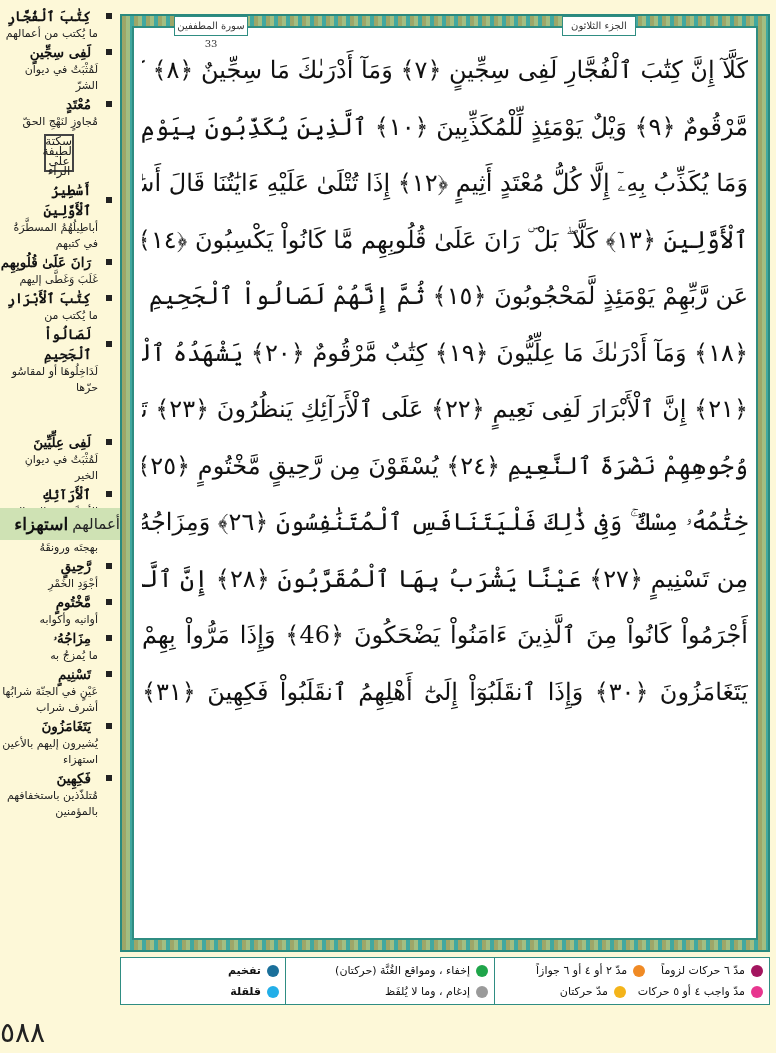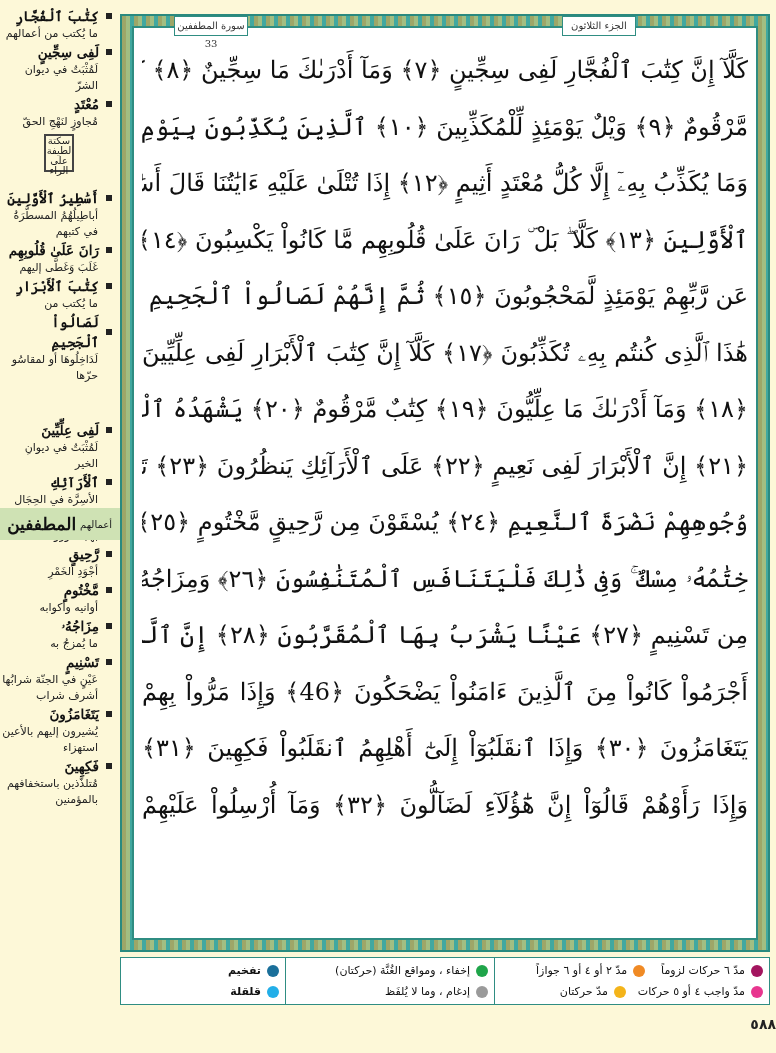--- a/index.html
+++ b/index.html
@@ -1,43 +1,43 @@
 <!DOCTYPE html>
 <html><head>
 <meta charset="utf-8">
 <style>
   html,body{margin:0;padding:0;}
   body{width:776px;height:1053px;background:#fdf8d8;position:relative;overflow:hidden;font-family:"DejaVu Sans",sans-serif;}
   
   .sidebar{position:absolute;left:0;top:0;width:118px;height:960px;direction:rtl;text-align:right;}
   .gl{padding-right:6px;}
-  .gl-term{font-family:"DejaVu Serif",serif;font-size:13.5px;font-weight:bold;color:#111;line-height:20px;display:flex;justify-content:flex-start;align-items:center;gap:4px;}
+  .gl-term{font-family:"DejaVu Serif",serif;font-size:13.5px;font-weight:bold;color:#111;line-height:20px;display:flex;justify-content:flex-start;align-items:center;gap:12px;}
   .gl-term .sq{display:inline-block;width:6px;height:6px;background:#222;margin-left:3px;}
   .gl-def{font-size:11px;color:#222;line-height:16px;padding-right:14px;}
-  .sajda{margin:4px 44px 16px 0;width:26px;height:34px;border:2px double #444;font-size:10px;line-height:10px;text-align:center;color:#222;background:#fdf8d8;}
+  .sajda{margin:4px 44px 8px 0;width:26px;height:34px;border:2px double #444;font-size:12px;line-height:10px;text-align:center;color:#222;background:#fdf8d8;}
   .surah-tab{position:absolute;left:0;top:508px;width:120px;height:32px;background:#cfe2b4;direction:rtl;display:flex;align-items:center;}
   .surah-tab .name{font-family:"DejaVu Serif",serif;font-weight:bold;font-size:17px;color:#111;padding-right:4px;}
-  .surah-tab .pre{font-size:10px;color:#222;padding-right:8px;}
+  .surah-tab .pre{font-size:15px;color:#222;}
   
   .frame{position:absolute;left:120px;top:14px;width:650px;height:938px;background:#41a8a0;border:2px solid #2a8a7f;box-sizing:border-box;}
   .frame-pattern{position:absolute;inset:0;background:
      repeating-linear-gradient(90deg,#e9a53a 0 4px,#f1d06a 4px 8px,#41a8a0 8px 12px);opacity:.55;}
   .inner{position:absolute;left:10px;top:10px;right:10px;bottom:10px;background:#ffffff;border:2px solid #2f8d82;}
   .hdr-box{position:absolute;top:-12px;height:18px;background:#fff;border:1.5px solid #2f8d82;font-family:"DejaVu Serif",serif;font-size:10px;line-height:18px;text-align:center;color:#333;direction:rtl;}
   .hdr-juz{right:120px;width:72px;}
   .hdr-surah{left:40px;width:72px;}
   .lines{position:absolute;left:8px;right:8px;top:14px;direction:rtl;}
   .ayah-line{height:56.5px;font-family:"DejaVu Serif",serif;font-size:24px;line-height:56px;color:#111;text-align:justify;text-align-last:justify;white-space:nowrap;overflow:hidden;}
   
   .legend{position:absolute;left:120px;top:957px;width:650px;height:48px;border:1.5px solid #2f8d82;background:#fff;display:flex;direction:rtl;box-sizing:border-box;}
   .lg-col{border-left:1.5px solid #2f8d82;padding:2px 6px;display:flex;flex-direction:column;justify-content:space-around;font-size:11px;color:#111;}
   .lg-col:last-child{border-left:none;font-weight:bold;}
   .lg-row{display:flex;align-items:center;gap:6px;white-space:nowrap;}
   .dot{display:inline-block;width:12px;height:12px;border-radius:50%;}
-  .page-num{position:absolute;left:0;width:776px;top:1016px;text-align:right;font-size:14px;font-weight:bold;color:#222;}
+  .page-num{position:absolute;left:0;width:776px;top:1016px;text-align:left;font-size:28px;font-weight:normal;color:#222;}
 </style>
 </head>
 <body>
 
 <div class="sidebar">
   <div style="height:6px"></div>
   <div class="gl">
       <div class="gl-term">
         <span class="sq"></span>
         <span>كِتَٰبَ ٱلْفُجَّارِ</span>
@@ -148,43 +148,41 @@
       <div class="gl-term">
         <span class="sq"></span>
         <span>فَكِهِينَ</span>
       </div>
       <div class="gl-def">مُتلذّذين باستخفافهم بالمؤمنين</div>
     </div>
 </div>
 
 <div class="surah-tab">
   <span class="pre">أعمالهم</span>
-  <span class="name">المطففين</span>
+  <span class="name">استهزاء</span>
 </div>
 
 <div class="frame">
   <div class="frame-pattern"></div>
   <div class="inner">
     <div class="hdr-box hdr-juz">الجزء الثلاثون</div>
     <div class="hdr-box hdr-surah">سورة المطففين 33</div>
     <div class="lines">
       <div class="ayah-line">كَلَّآ إِنَّ كِتَٰبَ ٱلْفُجَّارِ لَفِى سِجِّينٍ ﴿٧﴾ وَمَآ أَدْرَىٰكَ مَا سِجِّينٌ ﴿٨﴾ كِتَٰبٌ</div>
       <div class="ayah-line">مَّرْقُومٌ ﴿٩﴾ وَيْلٌ يَوْمَئِذٍ لِّلْمُكَذِّبِينَ ﴿١٠﴾ ٱلَّذِينَ يُكَذِّبُونَ بِيَوْمِ ٱلدِّينِ ﴿١١﴾</div>
       <div class="ayah-line">وَمَا يُكَذِّبُ بِهِۦٓ إِلَّا كُلُّ مُعْتَدٍ أَثِيمٍ ﴿١٢﴾ إِذَا تُتْلَىٰ عَلَيْهِ ءَايَٰتُنَا قَالَ أَسَٰطِيرُ</div>
       <div class="ayah-line">ٱلْأَوَّلِينَ ﴿١٣﴾ كَلَّا ۖ بَلْ ۜ رَانَ عَلَىٰ قُلُوبِهِم مَّا كَانُواْ يَكْسِبُونَ ﴿١٤﴾ كَلَّآ إِنَّهُمْ</div>
       <div class="ayah-line">عَن رَّبِّهِمْ يَوْمَئِذٍ لَّمَحْجُوبُونَ ﴿١٥﴾ ثُمَّ إِنَّهُمْ لَصَالُواْ ٱلْجَحِيمِ ﴿١٦﴾ ثُمَّ يُقَالُ</div>
-      <div class="ayah-line">هَٰذَا ٱلَّذِى كُنتُم بِهِۦ تُكَذِّبُونَ ﴿١٧﴾ كَلَّآ إِنَّ كِتَٰبَ ٱلْأَبْرَارِ لَفِى عِلِّيِّينَ</div>
       <div class="ayah-line">﴿١٨﴾ وَمَآ أَدْرَىٰكَ مَا عِلِّيُّونَ ﴿١٩﴾ كِتَٰبٌ مَّرْقُومٌ ﴿٢٠﴾ يَشْهَدُهُ ٱلْمُقَرَّبُونَ</div>
       <div class="ayah-line">﴿٢١﴾ إِنَّ ٱلْأَبْرَارَ لَفِى نَعِيمٍ ﴿٢٢﴾ عَلَى ٱلْأَرَآئِكِ يَنظُرُونَ ﴿٢٣﴾ تَعْرِفُ فِى</div>
       <div class="ayah-line">وُجُوهِهِمْ نَضْرَةَ ٱلنَّعِيمِ ﴿٢٤﴾ يُسْقَوْنَ مِن رَّحِيقٍ مَّخْتُومٍ ﴿٢٥﴾</div>
       <div class="ayah-line">خِتَٰمُهُۥ مِسْكٌ ۚ وَفِى ذَٰلِكَ فَلْيَتَنَافَسِ ٱلْمُتَنَٰفِسُونَ ﴿٢٦﴾ وَمِزَاجُهُۥ</div>
       <div class="ayah-line">مِن تَسْنِيمٍ ﴿٢٧﴾ عَيْنًا يَشْرَبُ بِهَا ٱلْمُقَرَّبُونَ ﴿٢٨﴾ إِنَّ ٱلَّذِينَ</div>
       <div class="ayah-line">أَجْرَمُواْ كَانُواْ مِنَ ٱلَّذِينَ ءَامَنُواْ يَضْحَكُونَ ﴿46﴾ وَإِذَا مَرُّواْ بِهِمْ</div>
       <div class="ayah-line">يَتَغَامَزُونَ ﴿٣٠﴾ وَإِذَا ٱنقَلَبُوٓاْ إِلَىٰٓ أَهْلِهِمُ ٱنقَلَبُواْ فَكِهِينَ ﴿٣١﴾</div>
-      <div class="ayah-line">وَإِذَا رَأَوْهُمْ قَالُوٓاْ إِنَّ هَٰٓؤُلَآءِ لَضَآلُّونَ ﴿٣٢﴾ وَمَآ أُرْسِلُواْ عَلَيْهِمْ</div>
     </div>
   </div>
 </div>
 
 <div class="legend">
   <div class="lg-col" style="flex:0 0 262px">
     <div class="lg-row">
       <span class="dot" style="background:#a3155f"></span>
       <span>مدّ ٦ حركات لزوماً</span>
       <span class="dot" style="background:#f08a24;margin-right:10px"></span>

